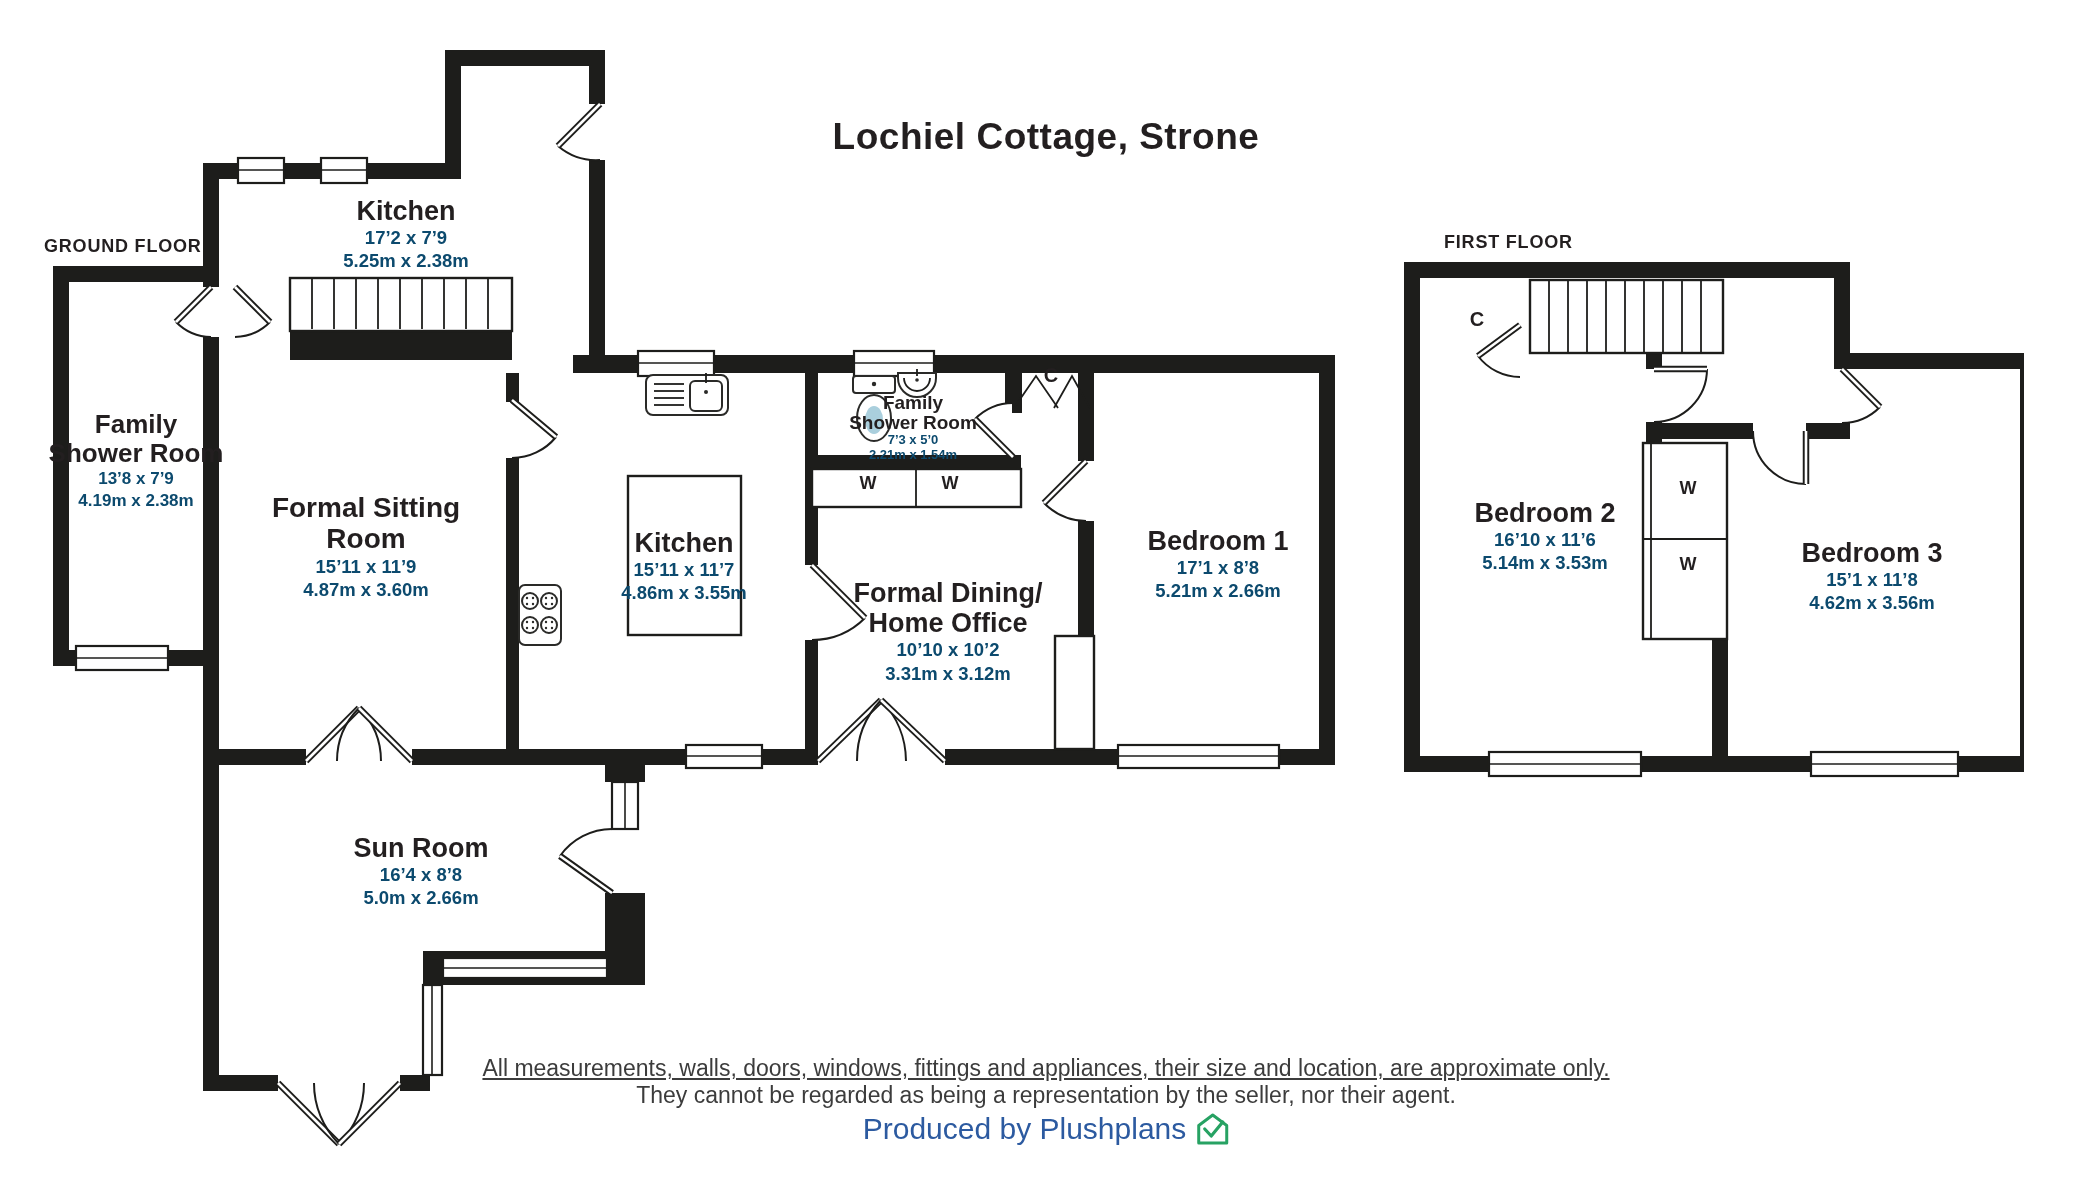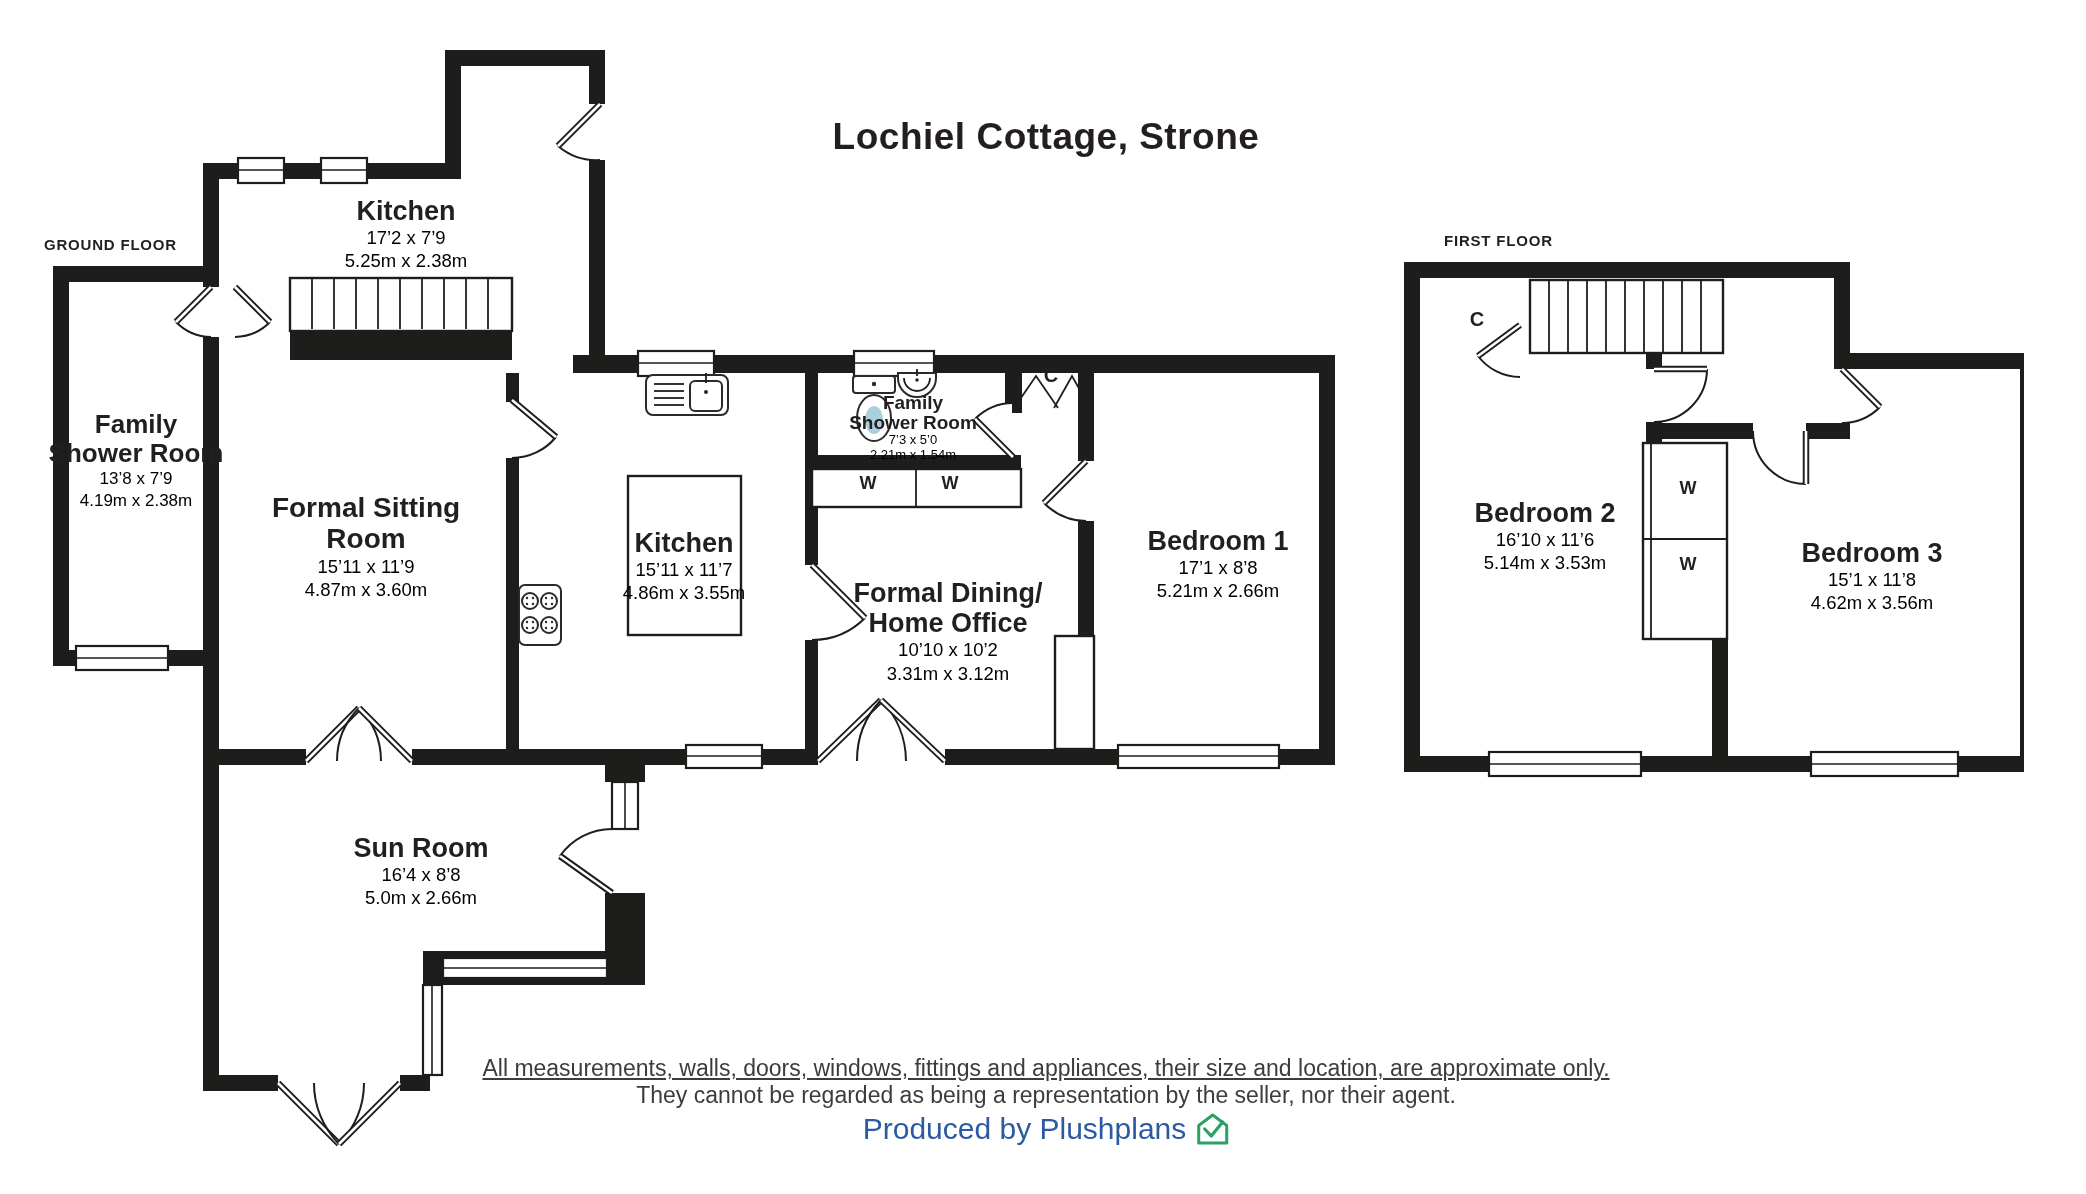--- a/index.html
+++ b/index.html
@@ -18,25 +18,25 @@
   .tline{stroke:#1d1d1b;stroke-width:1.8;fill:none;}
   .icon{fill:#ffffff;stroke:#2a2a28;stroke-width:2;}
   .icondark{fill:#2a2a28;}
   .toiletwater{fill:#aacfdd;}
 
   .page-title{
     position:absolute;left:1046px;top:116px;transform:translateX(-50%);
     font-size:37px;font-weight:700;letter-spacing:0.5px;white-space:nowrap;
   }
   .floor-label{
-    position:absolute;font-size:15px;font-weight:700;letter-spacing:0.8px;white-space:nowrap;
+    position:absolute;font-size:18px;font-weight:700;letter-spacing:0.8px;white-space:nowrap;
   }
   .room{position:absolute;transform:translateX(-50%);text-align:center;}
   .rname{font-size:27px;font-weight:700;line-height:1.12;}
-  .rdim{font-size:18.5px;font-weight:400;line-height:1.2;color:#000000;margin-top:1px;}
+  .rdim{font-size:18.5px;font-weight:700;line-height:1.2;color:#0c4a6e;margin-top:1px;}
   .room.small .rname{font-size:19px;line-height:1.05;}
   .room.small .rdim{font-size:13px;line-height:1.15;margin-top:0;}
   .marker{
     position:absolute;transform:translateX(-50%);font-size:18px;font-weight:700;
   }
   .footer-line{
     position:absolute;left:1046px;transform:translateX(-50%);
     font-size:23px;color:#3c3c3c;white-space:nowrap;
   }
   .credit-row{

